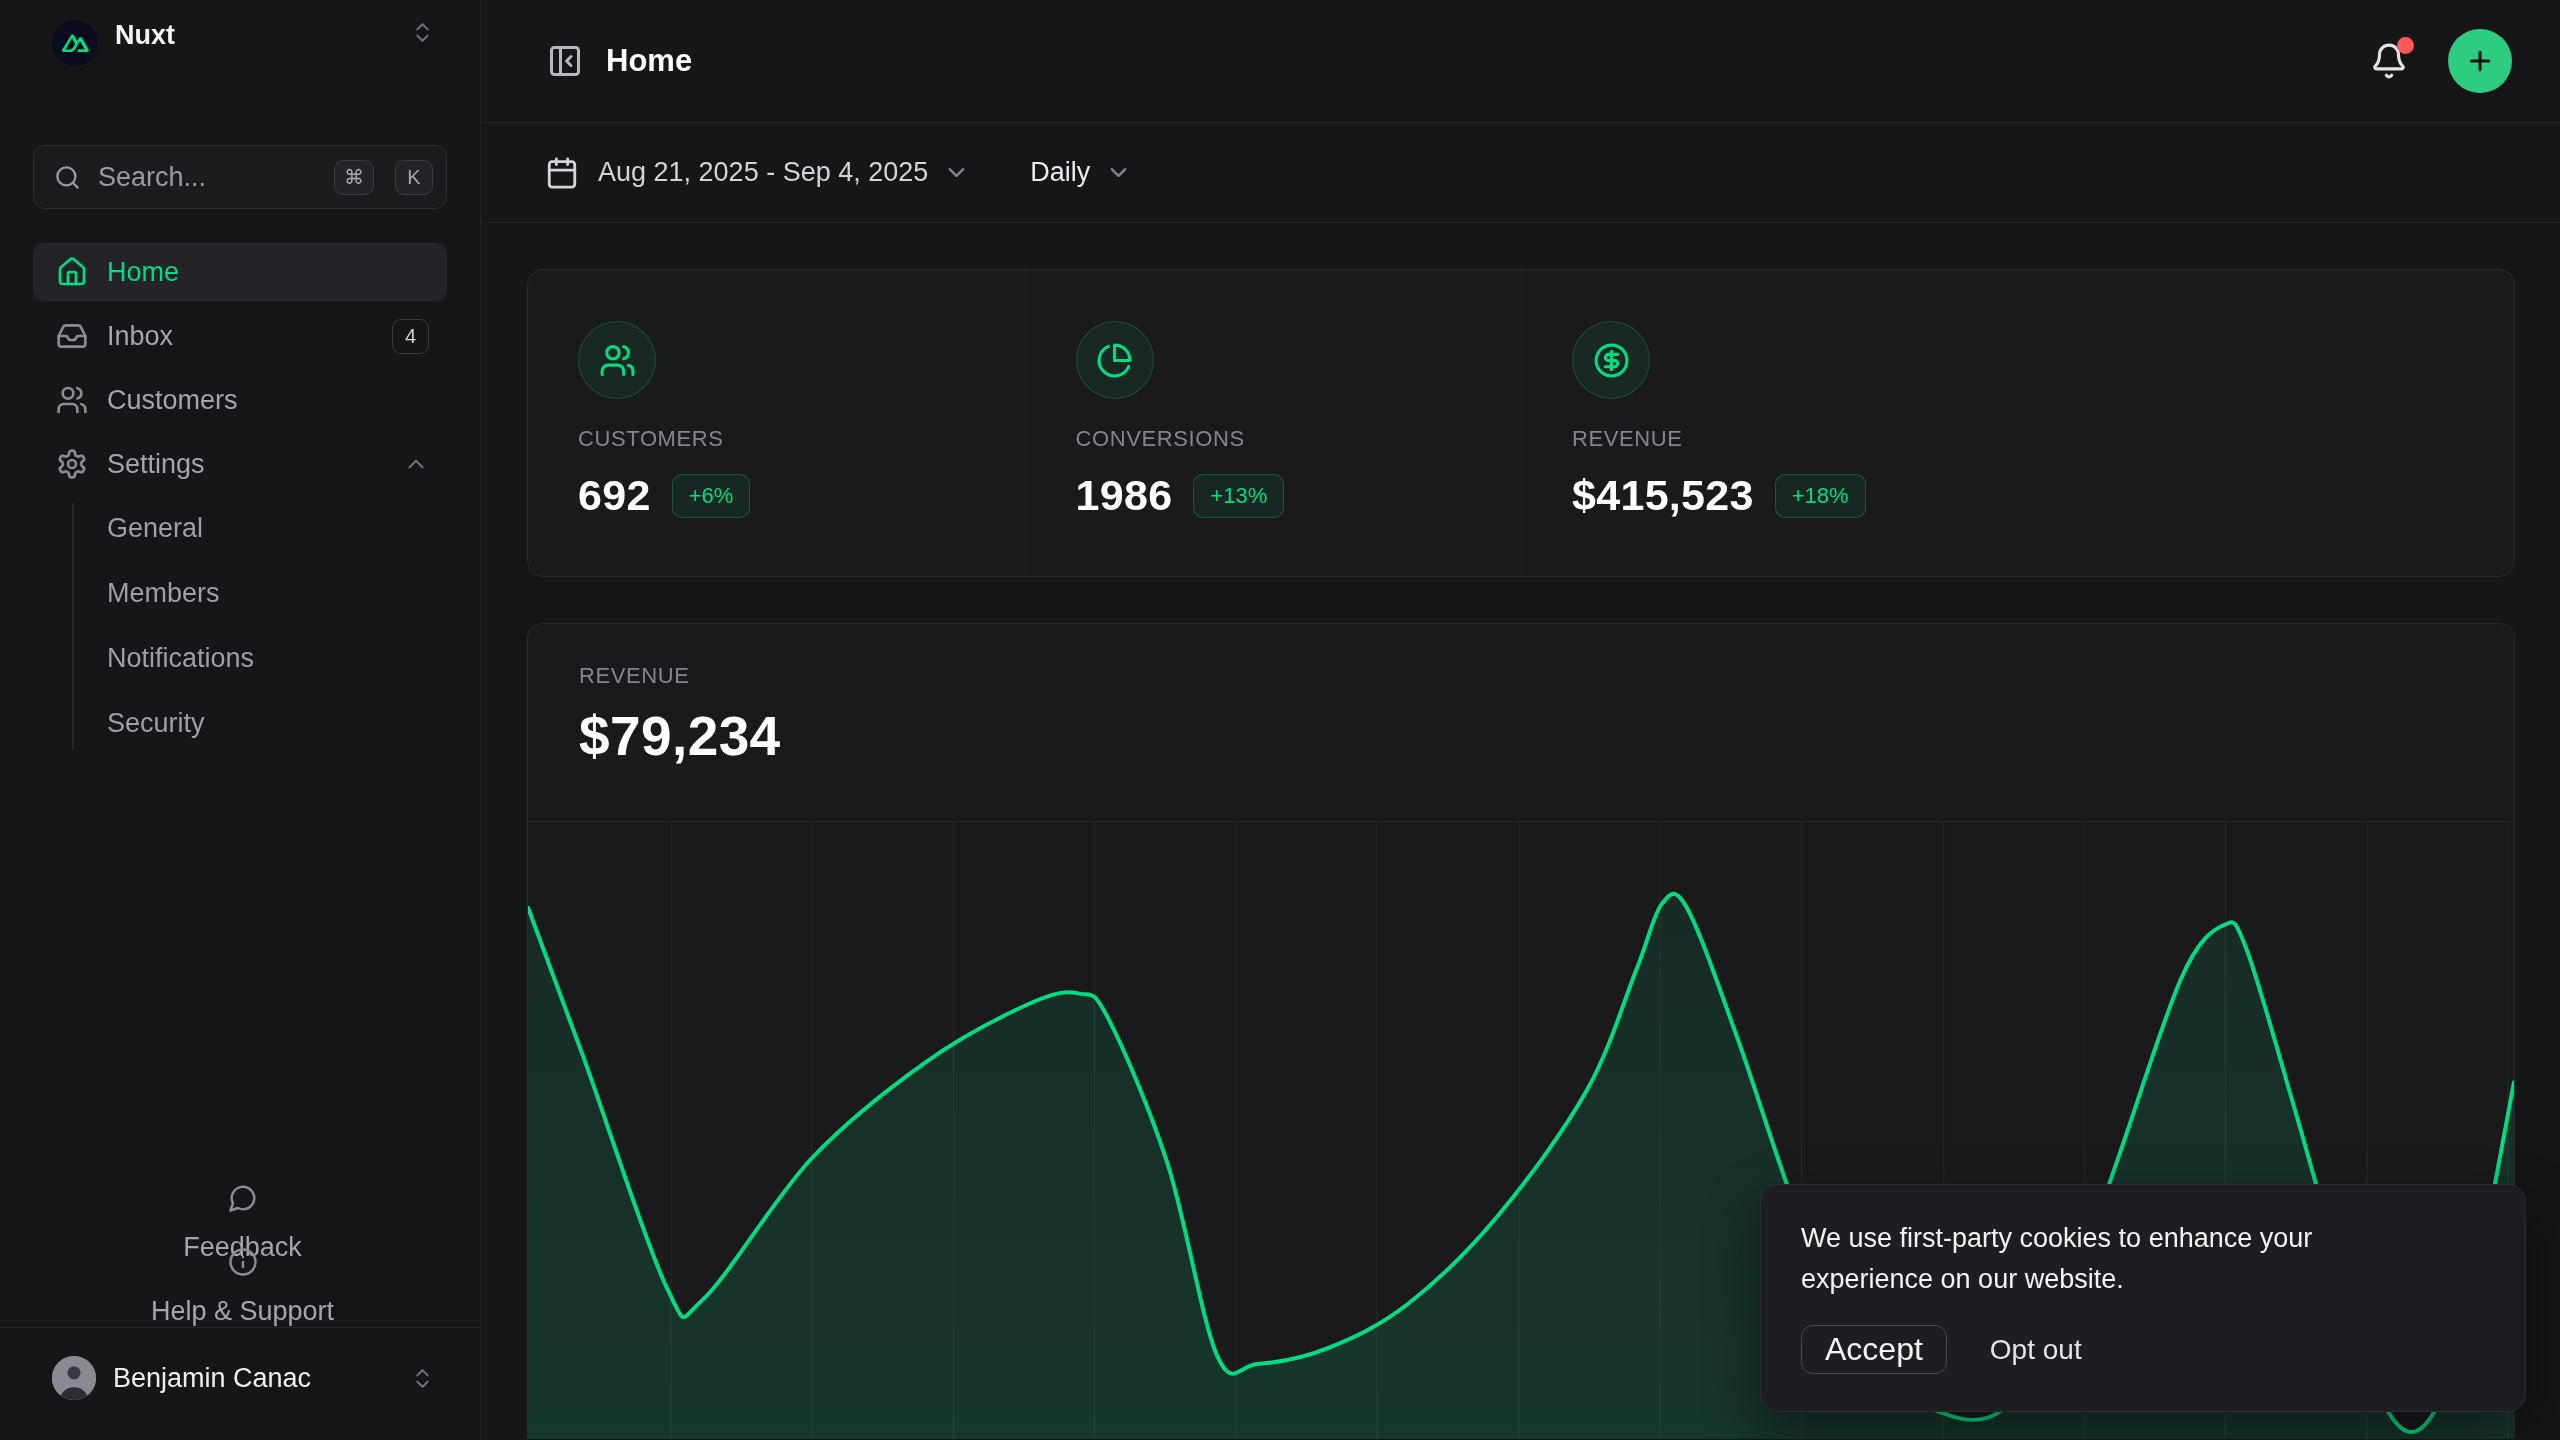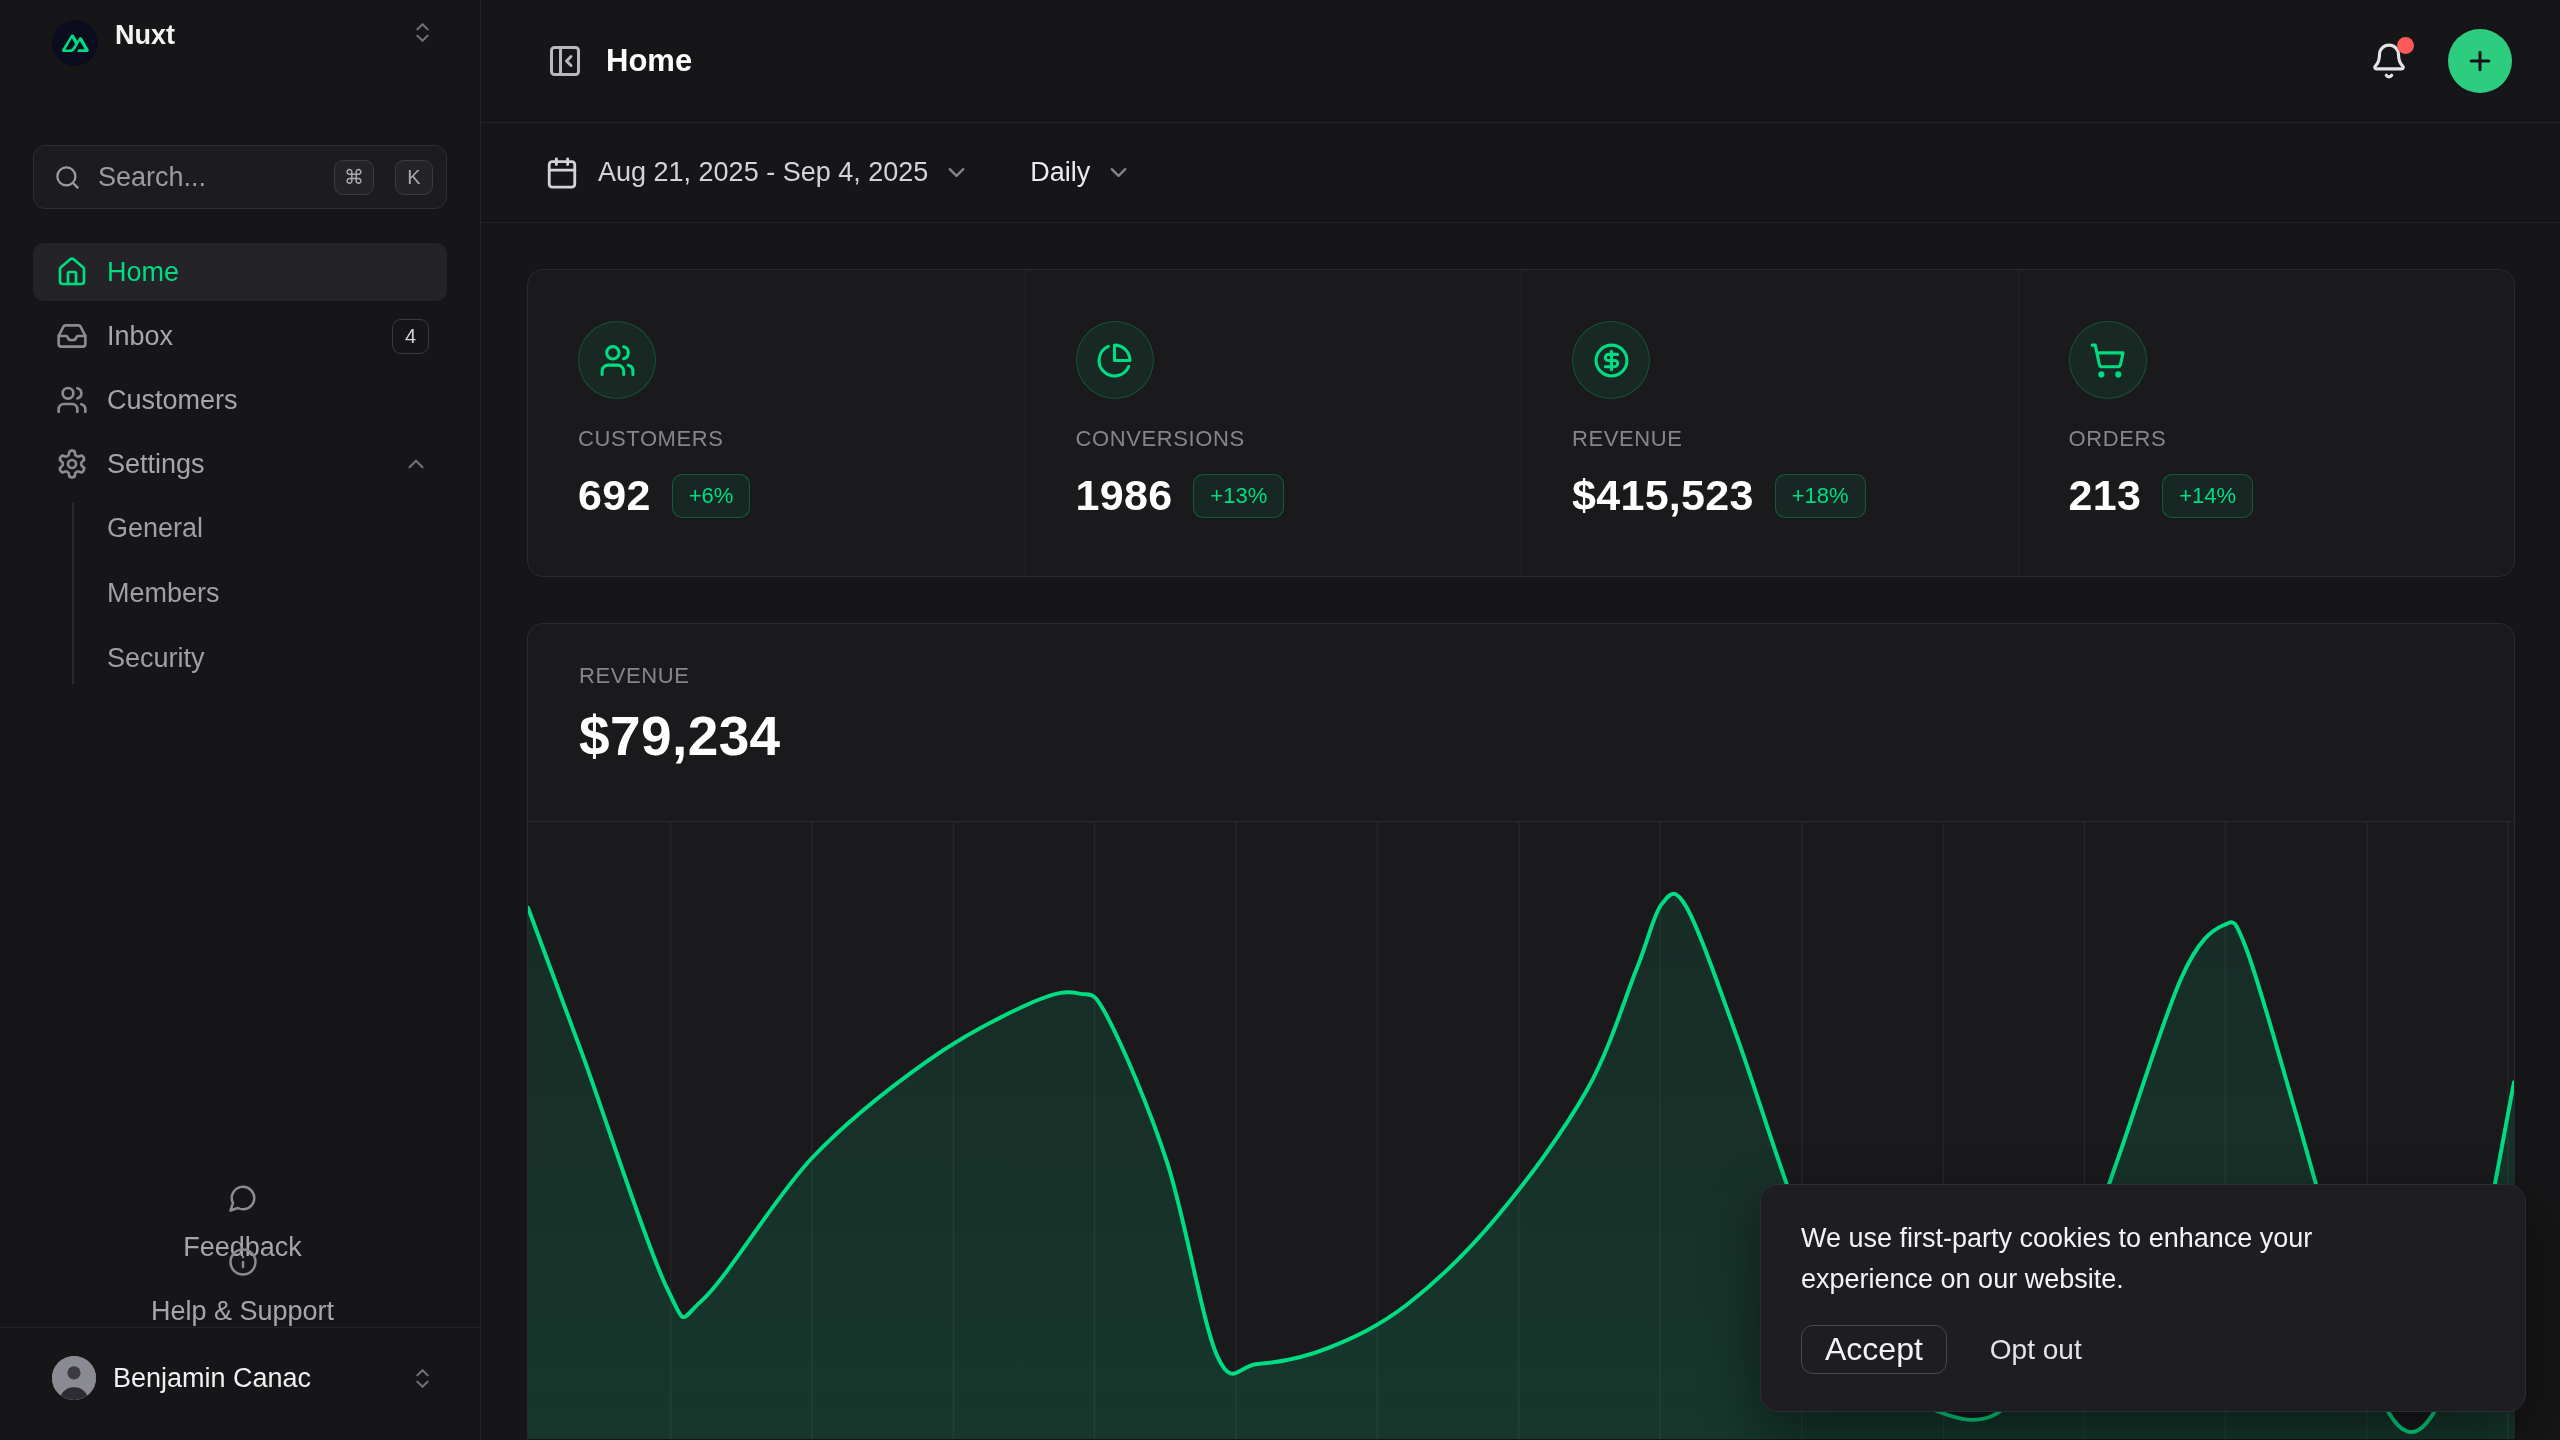--- a/index.html
+++ b/index.html
@@ -252,20 +252,23 @@
           </svg>
       </div>
 
       <div class="sub-nav">
         <span class="sub-guide"></span>
         <div class="sub-item">
             <span>General</span>
           </div>
         <div class="sub-item">
             <span>Members</span>
+          </div>
+        <div class="sub-item">
+            <span>Notifications</span>
           </div>
         <div class="sub-item">
             <span>Security</span>
           </div>
       </div>
     </nav>
 
     <div class="sidebar-bottom">
       <div class="link-row">
         <svg class="n-icon" viewBox="0 0 24 24" fill="none" stroke="currentColor" stroke-width="2" stroke-linecap="round" stroke-linejoin="round">
@@ -393,34 +396,20 @@
             <svg viewBox="0 0 24 24" fill="none" stroke="currentColor" stroke-width="2" stroke-linecap="round" stroke-linejoin="round">
                 <circle cx="12" cy="12" r="10"></circle>
                 <path d="M16 8h-6a2 2 0 1 0 0 4h4a2 2 0 1 1 0 4H8"></path>
                 <path d="M12 18V6"></path>
               </svg>
           </div>
           <div class="stat-label">REVENUE</div>
           <div class="stat-value-row">
             <span class="stat-value">$415,523</span>
             <span class="stat-delta">+18%</span>
-          </div>
-        </div>
-        <div class="stat-cell">
-          <div class="stat-icon-circle">
-            <svg viewBox="0 0 24 24" fill="none" stroke="currentColor" stroke-width="2" stroke-linecap="round" stroke-linejoin="round">
-                <circle cx="8" cy="21" r="1"></circle>
-                <circle cx="19" cy="21" r="1"></circle>
-                <path d="M2.05 2.05h2l2.66 12.42a2 2 0 0 0 2 1.58h9.78a2 2 0 0 0 1.95-1.57l1.65-7.43H5.12"></path>
-              </svg>
-          </div>
-          <div class="stat-label">ORDERS</div>
-          <div class="stat-value-row">
-            <span class="stat-value">213</span>
-            <span class="stat-delta">+14%</span>
           </div>
         </div>
       </div>
 
       <div class="revenue-card">
         <div class="revenue-head">
           <div class="revenue-label">REVENUE</div>
           <div class="revenue-value">$79,234</div>
         </div>
         <div class="chart-wrap">

